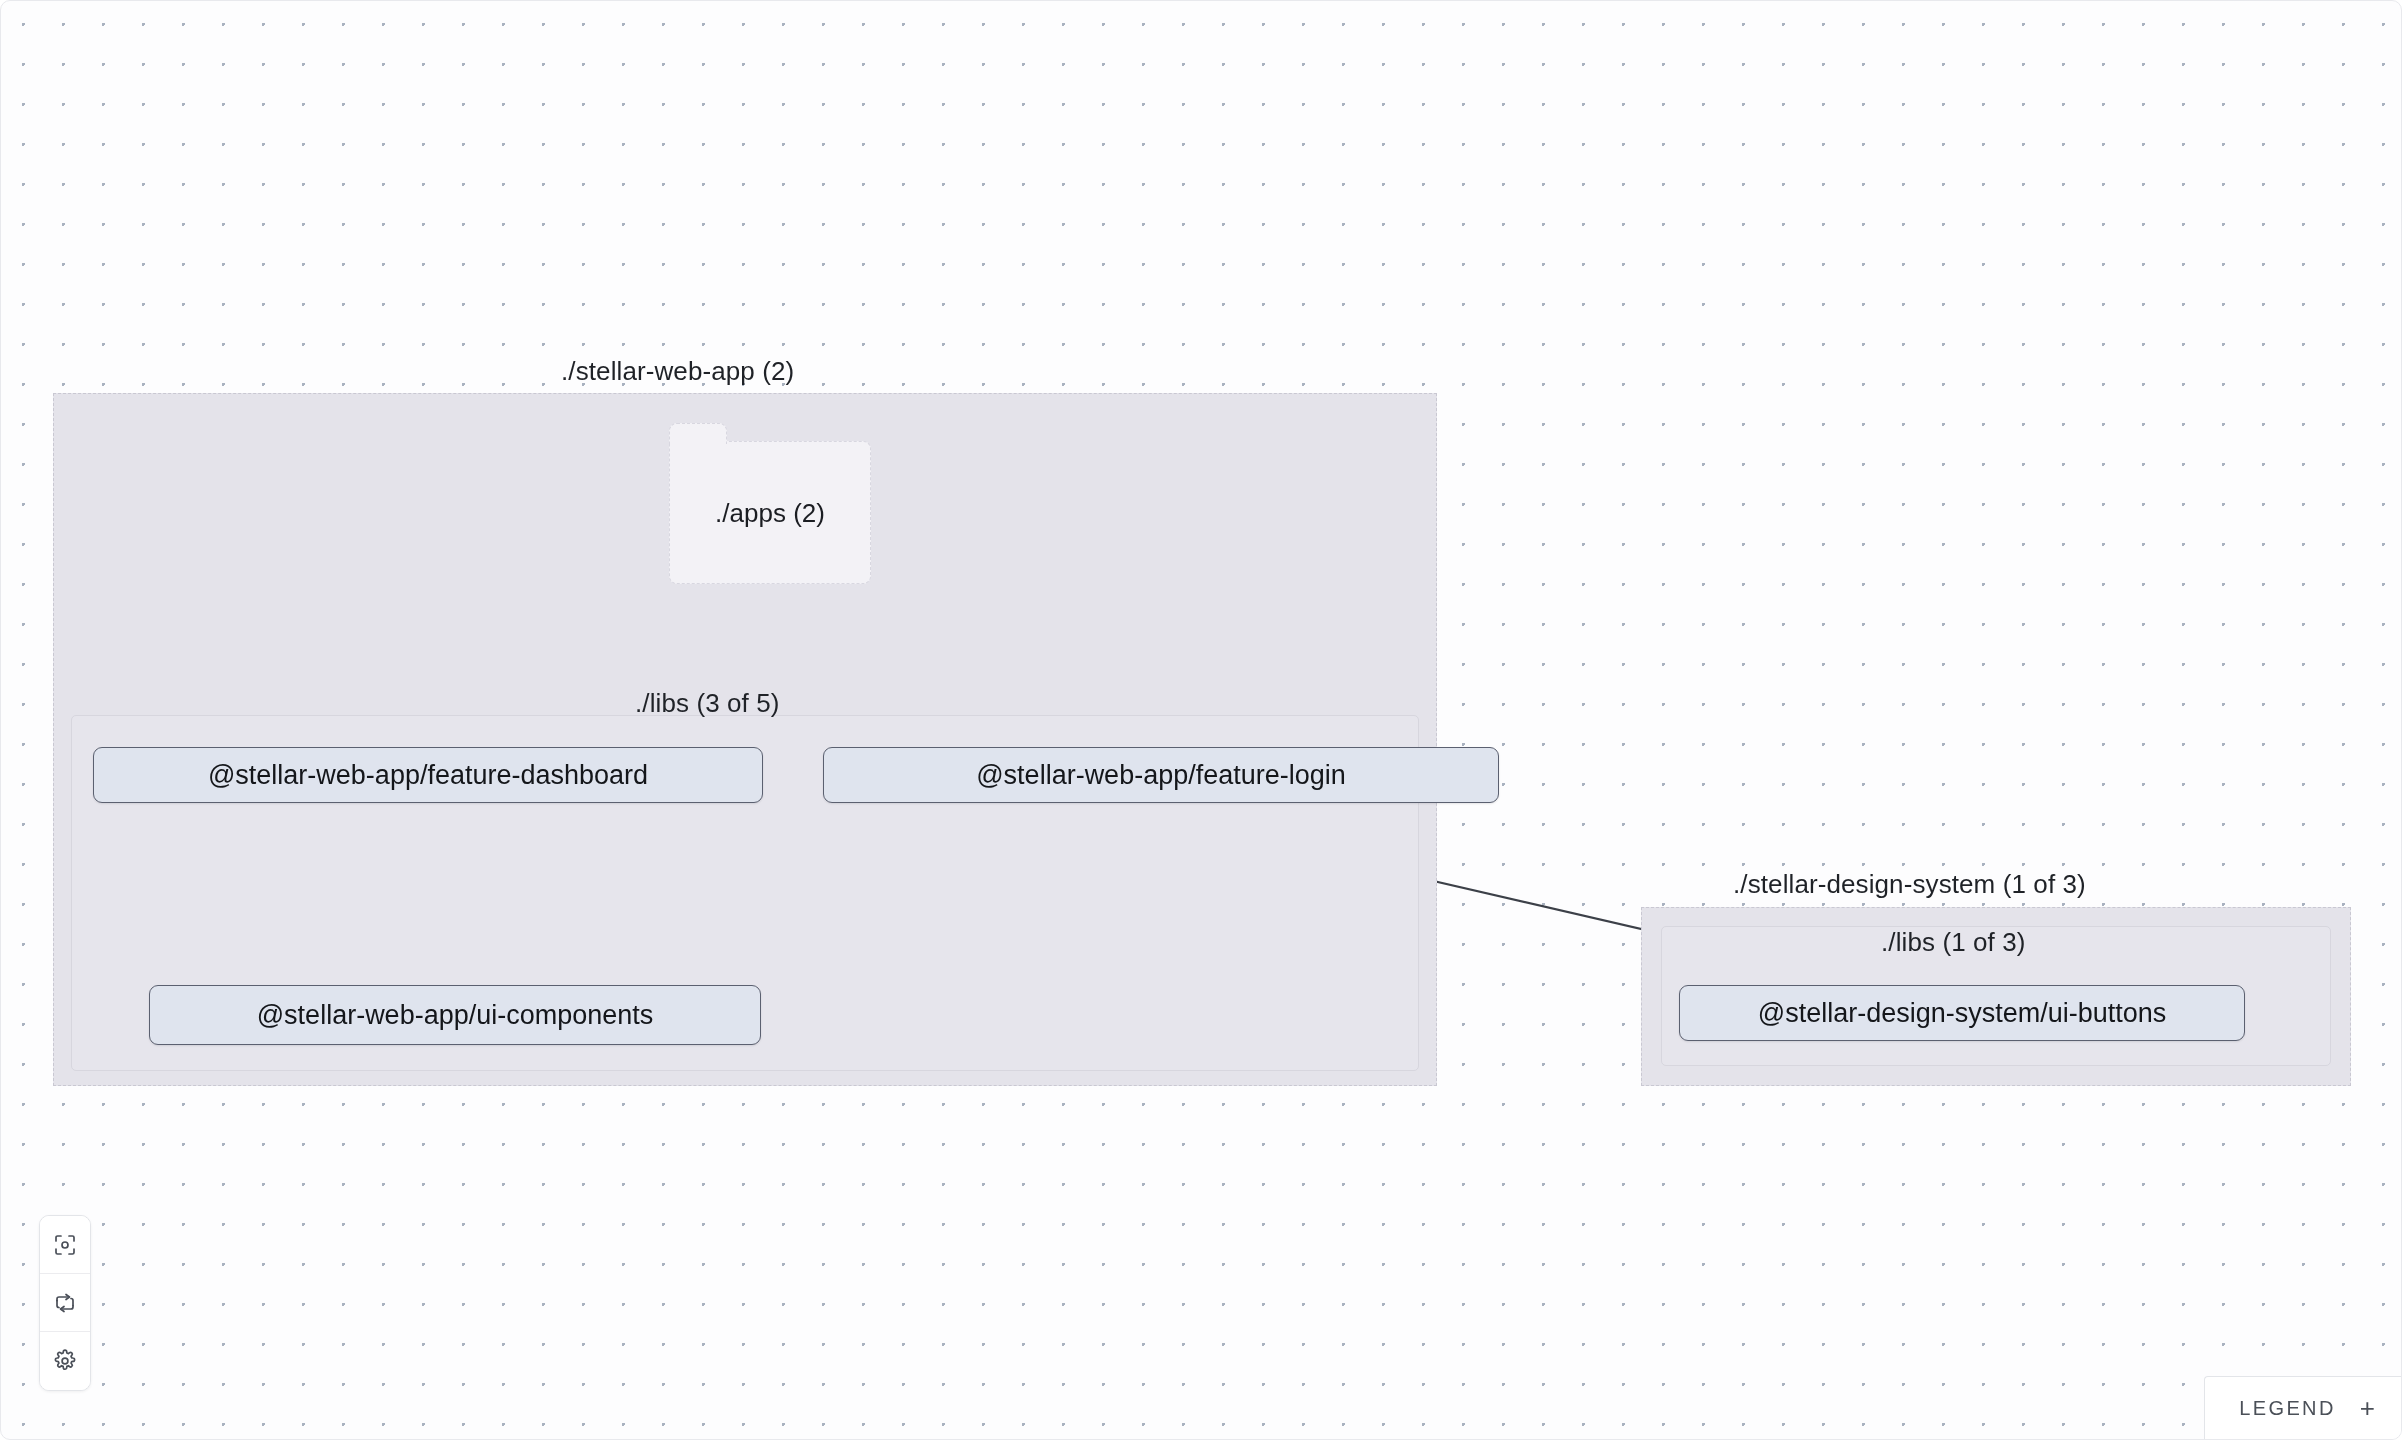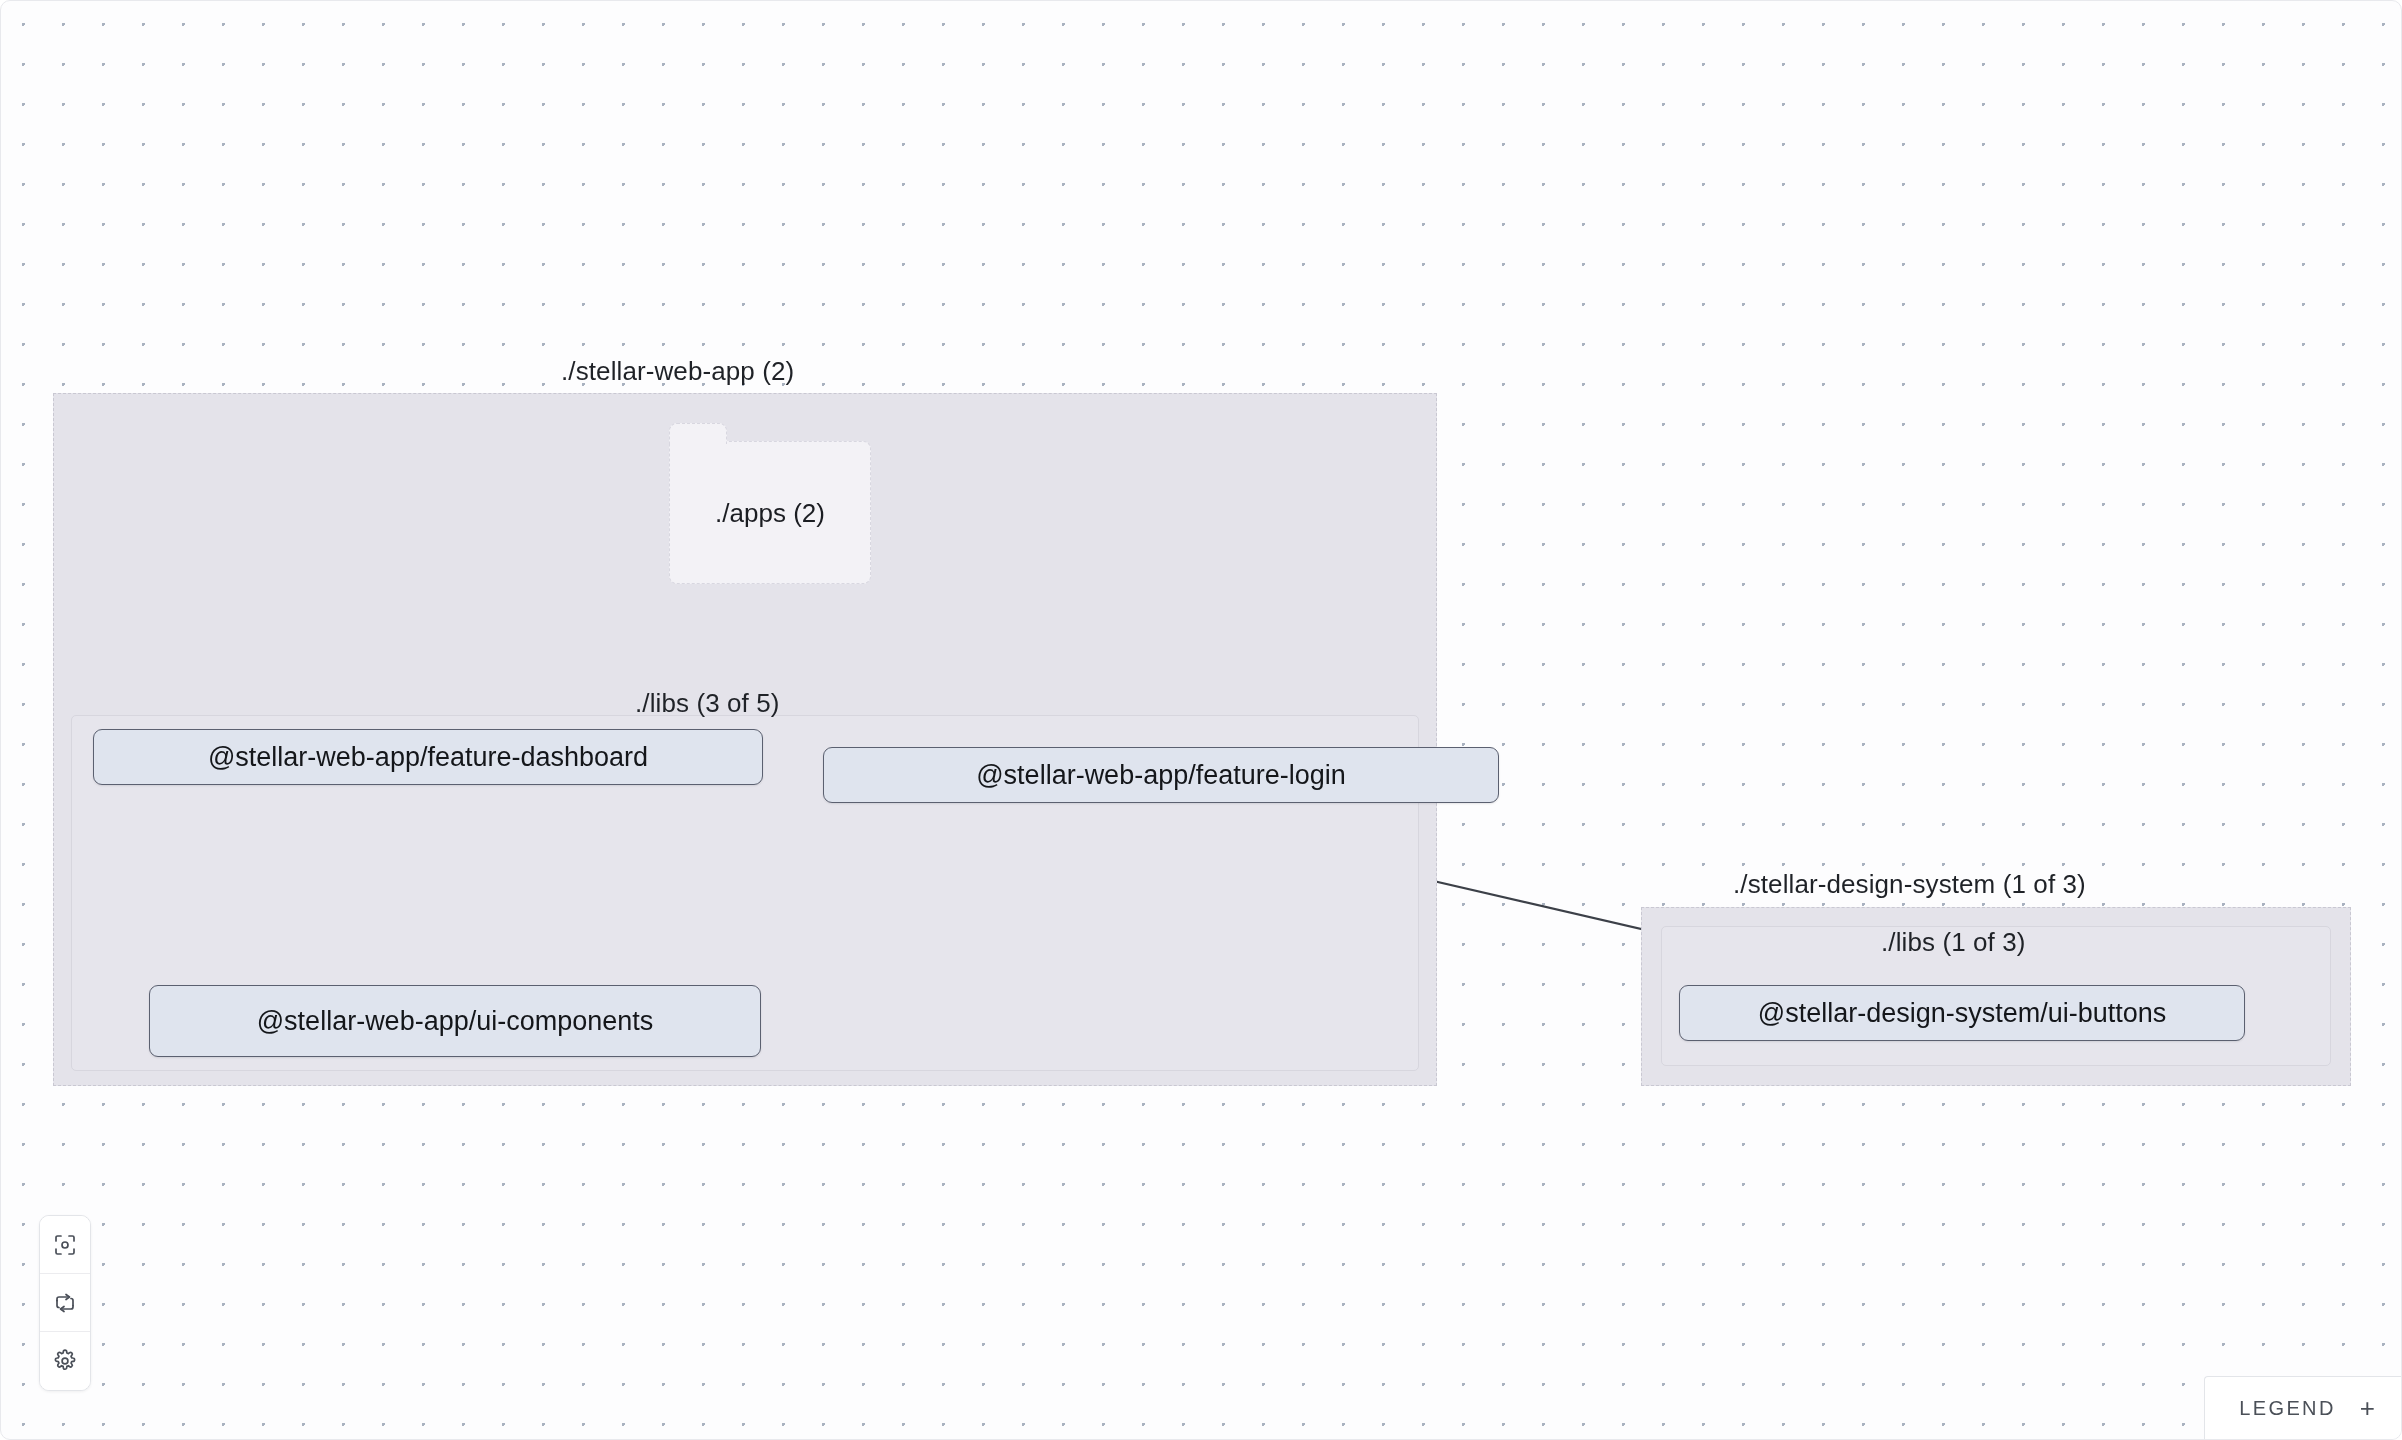--- a/index.html
+++ b/index.html
@@ -165,25 +165,25 @@
     <div class="folder-tab"></div>
     <div class="folder-label">./apps (2)</div>
   </div>
 
   <div class="group" style="left:1640px; top:906px; width:710px; height:179px;"></div>
   <div class="group-label" style="left:1732px; top:868px;">./stellar-design-system (1 of 3)</div>
 
   <div class="subgroup" style="left:1660px; top:925px; width:670px; height:140px;"></div>
   <div class="group-label" style="left:1880px; top:926px;">./libs (1 of 3)</div>
 
-  <div class="node" style="left:92px; top:728px; width:670px; height:56px;">@stellar-web-app/feature-dashboard</div>
+  <div class="node" style="left:92px; top:746px; width:670px; height:56px;">@stellar-web-app/feature-dashboard</div>
 
   <div class="node" style="left:822px; top:746px; width:676px; height:56px;">@stellar-web-app/feature-login</div>
 
-  <div class="node" style="left:148px; top:984px; width:612px; height:72px;">@stellar-web-app/ui-components</div>
+  <div class="node" style="left:148px; top:984px; width:612px; height:60px;">@stellar-web-app/ui-components</div>
 
   <div class="node" style="left:1678px; top:984px; width:566px; height:56px;">@stellar-design-system/ui-buttons</div>
 
   <div id="toolbar">
     <div class="tool-btn">
       <span>
         <svg width="24" height="24" viewBox="0 0 24 24" fill="none" stroke="#4a4f58" stroke-width="1.7" stroke-linecap="round">
           <path d="M3 8V4.5A1.5 1.5 0 0 1 4.5 3H8"></path>
           <path d="M16 3h3.5A1.5 1.5 0 0 1 21 4.5V8"></path>
           <path d="M21 16v3.5a1.5 1.5 0 0 1-1.5 1.5H16"></path>

